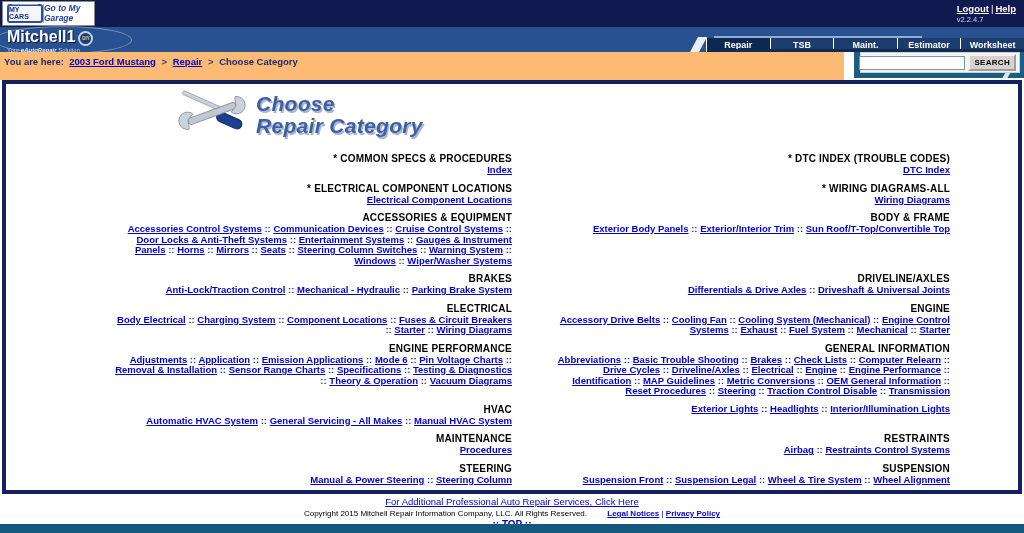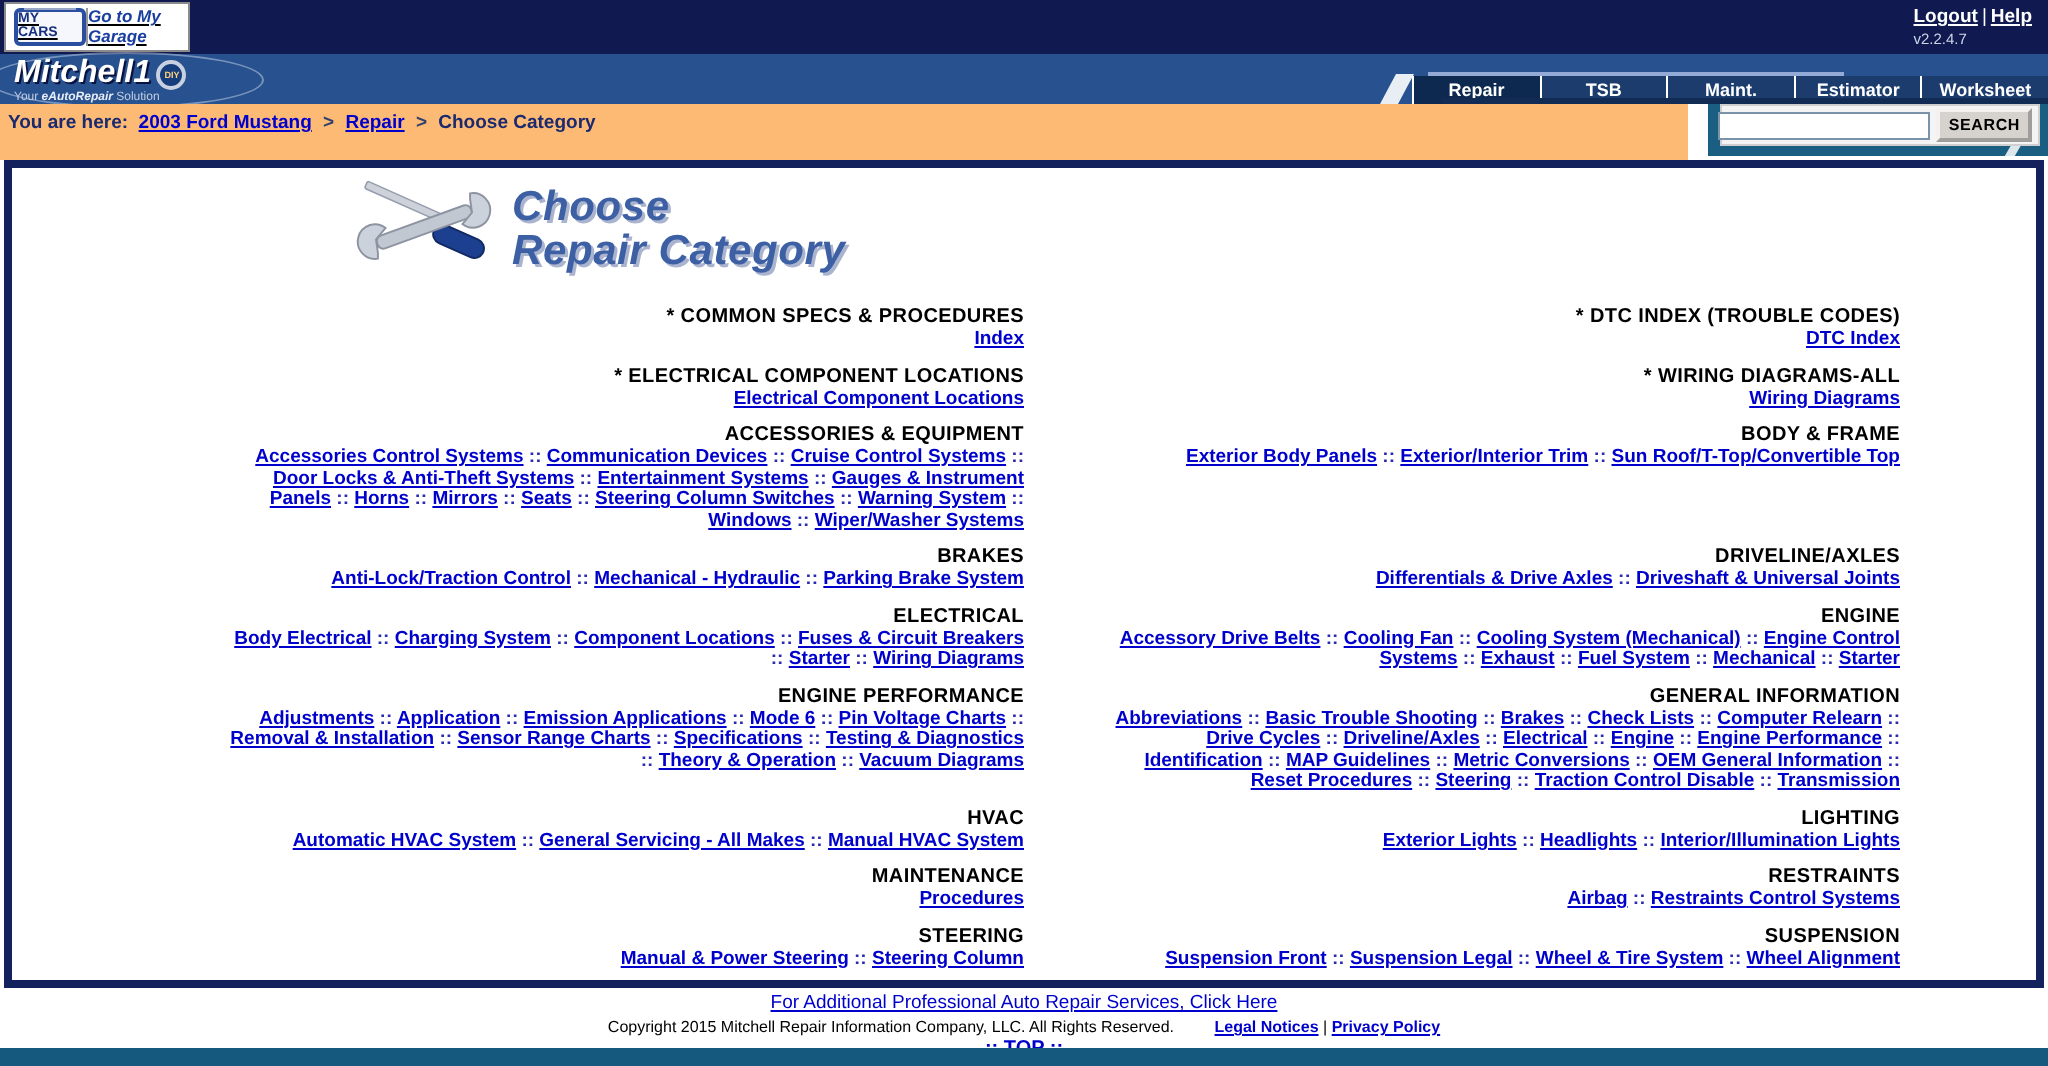--- a/index.html
+++ b/index.html
@@ -7,21 +7,21 @@
   body {
     position:relative; overflow:hidden; background:#ffffff;
     font-family:"Liberation Sans", sans-serif;
   }
   a { cursor:pointer; }
 
   
   .topbar { position:absolute; left:0; top:0; width:1024px; height:27px; background:#101a50; }
   .garage-btn {
     position:absolute; left:2px; top:1px; height:25px; background:#ffffff;
-    border:1px solid #8b8b8b; display:flex; align-items:center; padding:1px 4px; gap:0;text-decoration:underline;
+    border:1px solid #8b8b8b; display:flex; align-items:center; padding:1px 4px; gap:0;
   }
   .plate {
     width:36px; height:19px; border:2px solid #2a4fa0; border-radius:3px; background:#f5f7fc;
     display:flex; flex-direction:column; align-items:center; justify-content:flex-end; padding-bottom:1px;
   }
   .plate-top { width:26px; height:3px; border-top:1px solid #9aa6c8; margin-bottom:1px; }
   .plate-text { font-size:7px; font-weight:bold; color:#16307e; letter-spacing:0px; line-height:1; }
   .garage-divider { width:1px; height:19px; background:#9a9a9a; }
   .garage-label { color:#1a3f9e; font-weight:bold; font-style:italic; font-size:8.5px; line-height:1.1; width:46px; }
   .logout-area { position:absolute; right:8px; top:3px; color:#ffffff; }
@@ -31,21 +31,21 @@
   .version { font-size:7.5px; color:#cfd6ea; margin-top:1px; }
 
   
   .band { position:absolute; left:0; top:27px; width:1024px; height:25px; background:#27518f; }
   .logo-ellipse {
     position:absolute; left:-6px; top:26px; width:138px; height:28px;
     border:1px solid rgba(220,228,245,0.45); border-radius:50%; pointer-events:none;
   }
   .logo { position:absolute; left:7px; top:29px; line-height:1; }
   .logo-main {
-    font-size:16px; font-weight:900; font-style:italic; color:#ffffff; letter-spacing:0px;
+    font-size:16px; font-weight:900; color:#ffffff; letter-spacing:0px;
     text-shadow:1px 1px 0 #0a1340;
   }
   .diy-badge {
     display:inline-block; width:15px; height:15px; border-radius:50%; background:#163d7c;
     border:2px solid #c9d1e0; color:#ffd27a; font-size:4.5px; font-weight:bold; font-style:normal;
     text-align:center; line-height:11px; vertical-align:2px; margin-left:3px;
   }
   .tagline { font-size:6px; color:#c3cde2; margin-top:1px; }
   .tagline b { font-style:italic; color:#e8edf7; }
 
@@ -237,21 +237,20 @@
       </div>
       <div class="cat-cell">
         <div class="cat-h">GENERAL INFORMATION</div>
         <div class="cat-links"><a class="cat-link">Abbreviations</a><span class="sep"> :: </span><a class="cat-link">Basic Trouble Shooting</a><span class="sep"> :: </span><a class="cat-link">Brakes</a><span class="sep"> :: </span><a class="cat-link">Check Lists</a><span class="sep"> :: </span><a class="cat-link">Computer Relearn</a><span class="sep"> :: </span><a class="cat-link">Drive Cycles</a><span class="sep"> :: </span><a class="cat-link">Driveline/Axles</a><span class="sep"> :: </span><a class="cat-link">Electrical</a><span class="sep"> :: </span><a class="cat-link">Engine</a><span class="sep"> :: </span><a class="cat-link">Engine Performance</a><span class="sep"> :: </span><a class="cat-link">Identification</a><span class="sep"> :: </span><a class="cat-link">MAP Guidelines</a><span class="sep"> :: </span><a class="cat-link">Metric Conversions</a><span class="sep"> :: </span><a class="cat-link">OEM General Information</a><span class="sep"> :: </span><a class="cat-link">Reset Procedures</a><span class="sep"> :: </span><a class="cat-link">Steering</a><span class="sep"> :: </span><a class="cat-link">Traction Control Disable</a><span class="sep"> :: </span><a class="cat-link">Transmission</a></div>
       </div>
       <div class="cat-cell">
         <div class="cat-h">HVAC</div>
         <div class="cat-links"><a class="cat-link">Automatic HVAC System</a><span class="sep"> :: </span><a class="cat-link">General Servicing - All Makes</a><span class="sep"> :: </span><a class="cat-link">Manual HVAC System</a></div>
       </div>
       <div class="cat-cell">
-        <div class="cat-h">LIGHTING</div>
         <div class="cat-links"><a class="cat-link">Exterior Lights</a><span class="sep"> :: </span><a class="cat-link">Headlights</a><span class="sep"> :: </span><a class="cat-link">Interior/Illumination Lights</a></div>
       </div>
       <div class="cat-cell">
         <div class="cat-h">MAINTENANCE</div>
         <div class="cat-links"><a class="cat-link">Procedures</a></div>
       </div>
       <div class="cat-cell">
         <div class="cat-h">RESTRAINTS</div>
         <div class="cat-links"><a class="cat-link">Airbag</a><span class="sep"> :: </span><a class="cat-link">Restraints Control Systems</a></div>
       </div>

